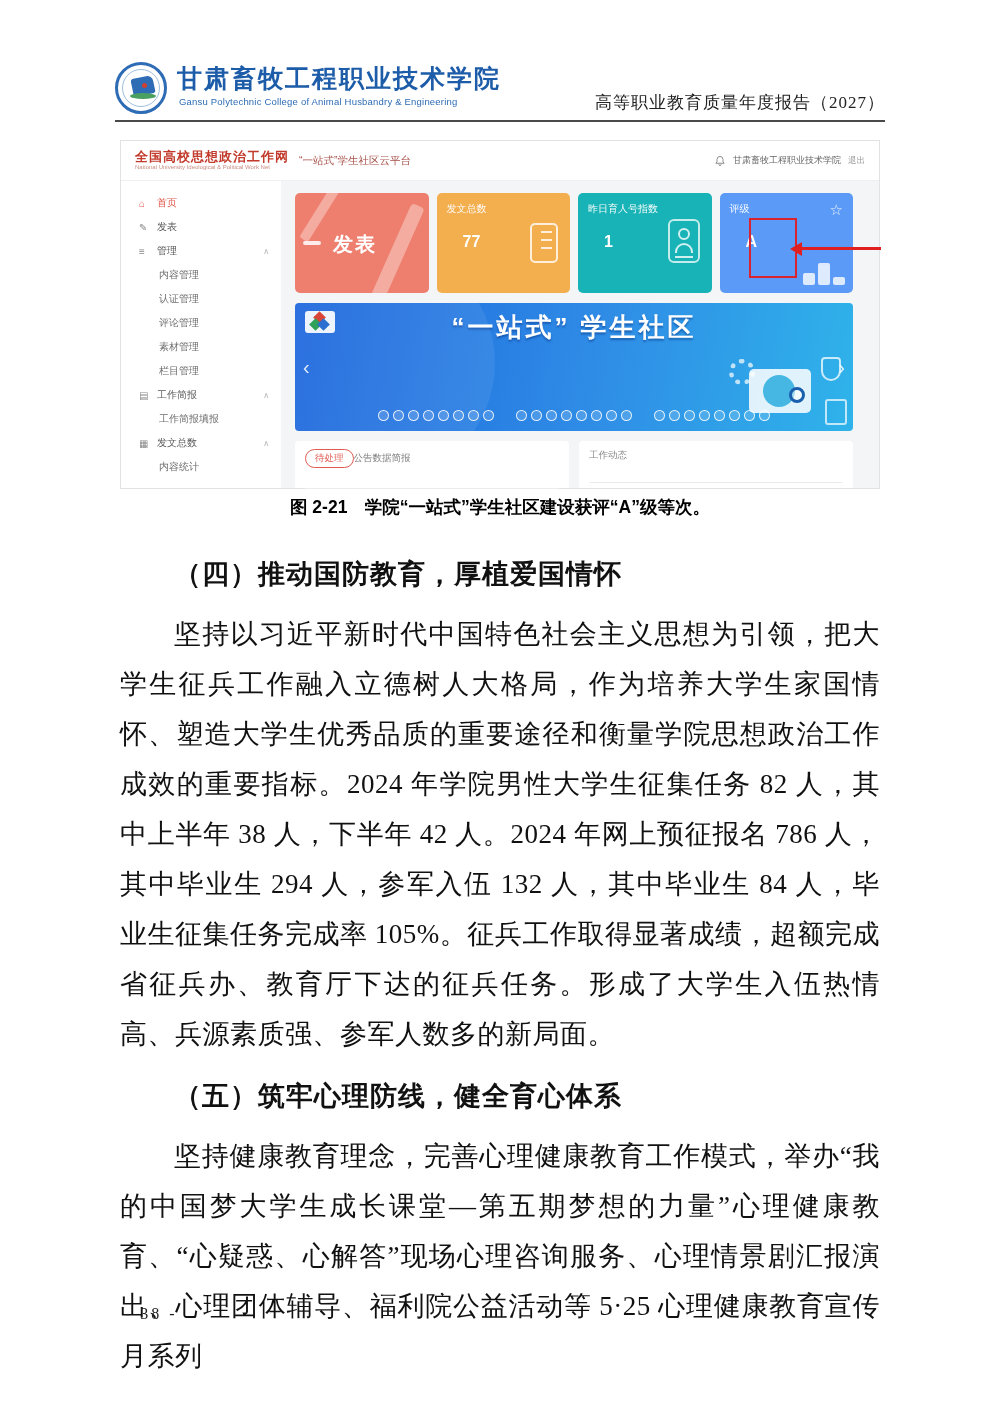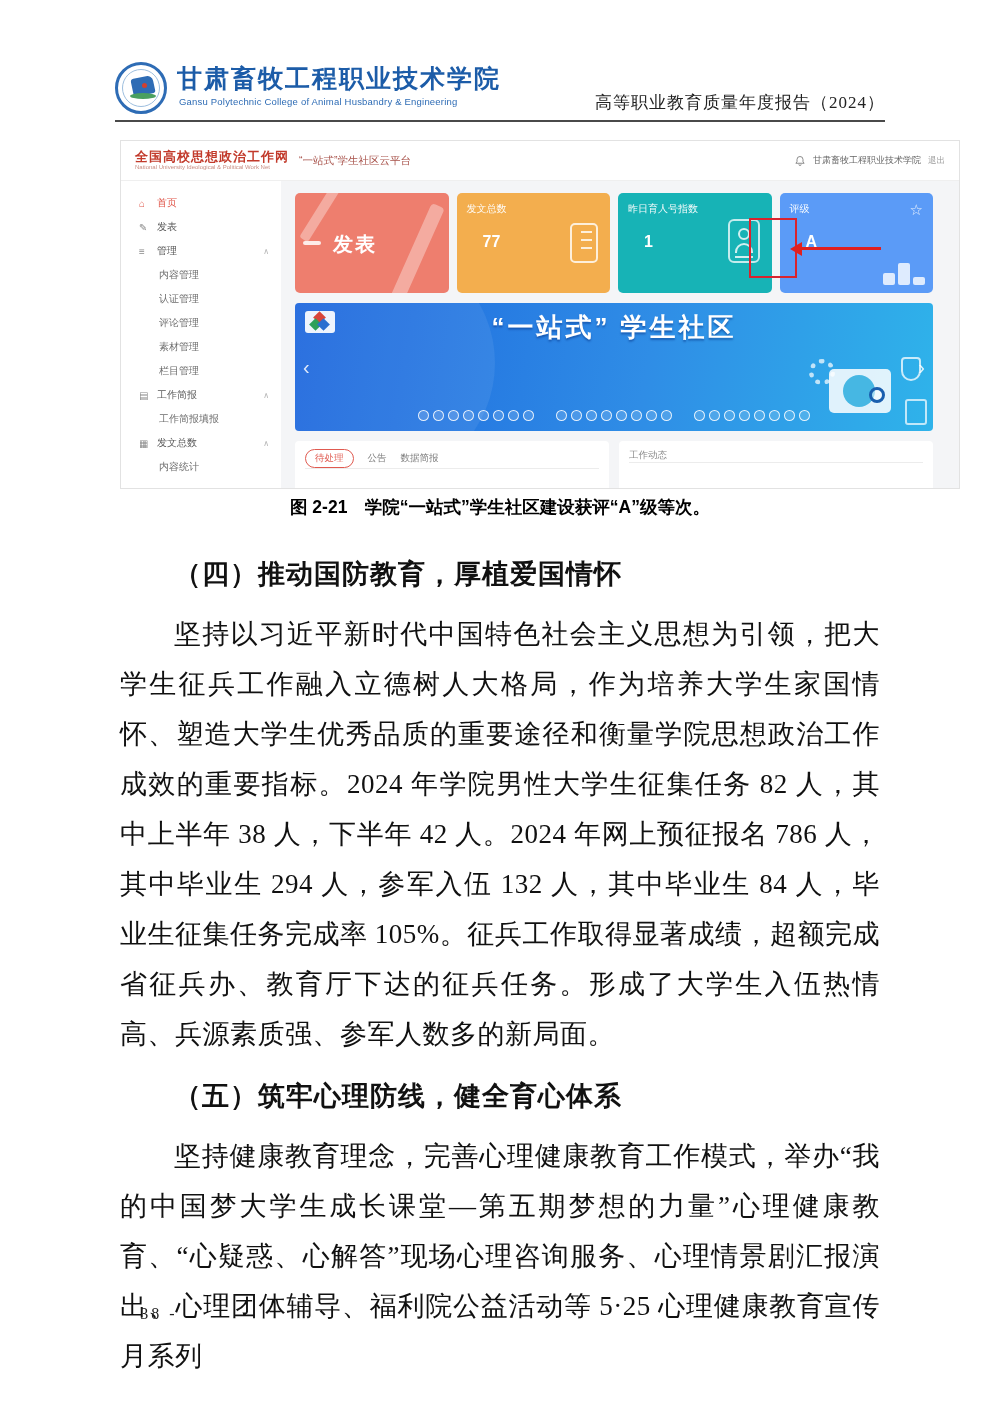--- a/index.html
+++ b/index.html
@@ -32,21 +32,21 @@
     font-size:9.5px; color:#2e6cb5; letter-spacing:0.2px;
     font-family:"Liberation Sans","DejaVu Sans",sans-serif;
   }
   .report-title {
     position:absolute; right:0; bottom:6px;
     font-size:17px; color:#222; letter-spacing:1px;
   }
 
   
   .shot {
-    position:absolute; top:140px; left:120px; width:840px; height:349px;
+    position:absolute; top:140px; left:120px; width:760px; height:349px;
     background:#f0abfc; border:1px solid #e2e2e2;
     font-family:"Liberation Sans","DejaVu Sans",sans-serif;
   }
   .shot-topbar { height:40px; background:#fff; border-bottom:1px solid #efefef; display:flex; align-items:center; padding:0 14px; }
   .site-logo { display:flex; flex-direction:column; line-height:1.1; }
   .site-name { font-size:13px; font-weight:700; color:#c23a2b; letter-spacing:1px; }
   .site-sub { font-size:6px; color:#c98f85; }
   .platform-name { font-size:10.5px; color:#a8524a; margin-left:10px; }
   .topbar-right { margin-left:auto; display:flex; align-items:center; gap:7px; }
   .bell { width:12px; height:12px; }
@@ -119,21 +119,21 @@
   .banner-art .gear { position:absolute; left:2px; top:2px; width:26px; height:26px; border:5px dotted rgba(255,255,255,.7); border-radius:50%; }
   .banner-art .screen { position:absolute; left:22px; top:12px; width:62px; height:44px; background:rgba(255,255,255,.85); border-radius:5px; }
   .banner-art .globe { position:absolute; left:36px; top:18px; width:32px; height:32px; background:#35b0e0; border-radius:50%; opacity:.9; }
   .banner-art .mag { position:absolute; left:62px; top:30px; width:16px; height:16px; border:3px solid #1a5fae; border-radius:50%; background:rgba(255,255,255,.5); }
   .banner-art .shield { position:absolute; right:6px; top:0; width:20px; height:24px; border:2px solid rgba(255,255,255,.75); border-radius:4px 4px 10px 10px; }
   .banner-art .stack { position:absolute; right:0; bottom:2px; width:22px; height:26px; border:2px solid rgba(255,255,255,.7); border-radius:3px; }
 
   
   .tabstrip { margin-top:10px; display:flex; gap:10px; }
   .panel { background:#fff; border-radius:4px 4px 0 0; flex:1; height:47px; padding:8px 10px 0 10px; }
-  .panel-head { display:flex; align-items:center; gap:14px; border-bottom:1px solid #ececec; padding-bottom:0;text-align:center; }
+  .panel-head { display:flex; align-items:center; border-bottom:1px solid #ececec; padding-bottom:20px;text-align:center; }
   .pill { border:1px solid #e05a50; color:#e05a50; font-size:9.5px; border-radius:10px; padding:2px 9px; }
   .tab-plain { font-size:9.5px; color:#7c7c7c; }
   .panel-title { font-size:9.5px; color:#8a8a8a; }
 
   
   .fig-caption {
     position:absolute; top:495px; left:120px; width:760px; text-align:center;
     font-family:"Liberation Sans","DejaVu Sans",sans-serif; font-weight:700; font-size:17.5px; color:#000;
   }
   .content { position:absolute; top:537px; left:120px; width:760px; font-size:27px; line-height:50px; color:#111; }
@@ -146,21 +146,21 @@
 
 <div class="page-header">
   <div class="logo-badge">
     <div class="inner-ring"></div>
       <div class="shape1"></div>
       <div class="shape2"></div>
       <div class="shape3"></div>
   </div>
   <div class="college-zh">甘肃畜牧工程职业技术学院</div>
   <div class="college-en">Gansu Polytechnic College of Animal Husbandry &amp; Engineering</div>
-  <div class="report-title">高等职业教育质量年度报告（2024）</div>
+  <div class="report-title">高等职业教育质量年度报告（2027）</div>
 </div>
 
 <div class="shot">
 
   <div class="shot-topbar">
     <div class="site-logo">
       <span class="site-name">全国高校思想政治工作网</span>
       <span class="site-sub">National University Ideological &amp; Political Work Net</span>
     </div>
     <span class="platform-name">“一站式”学生社区云平台</span>

